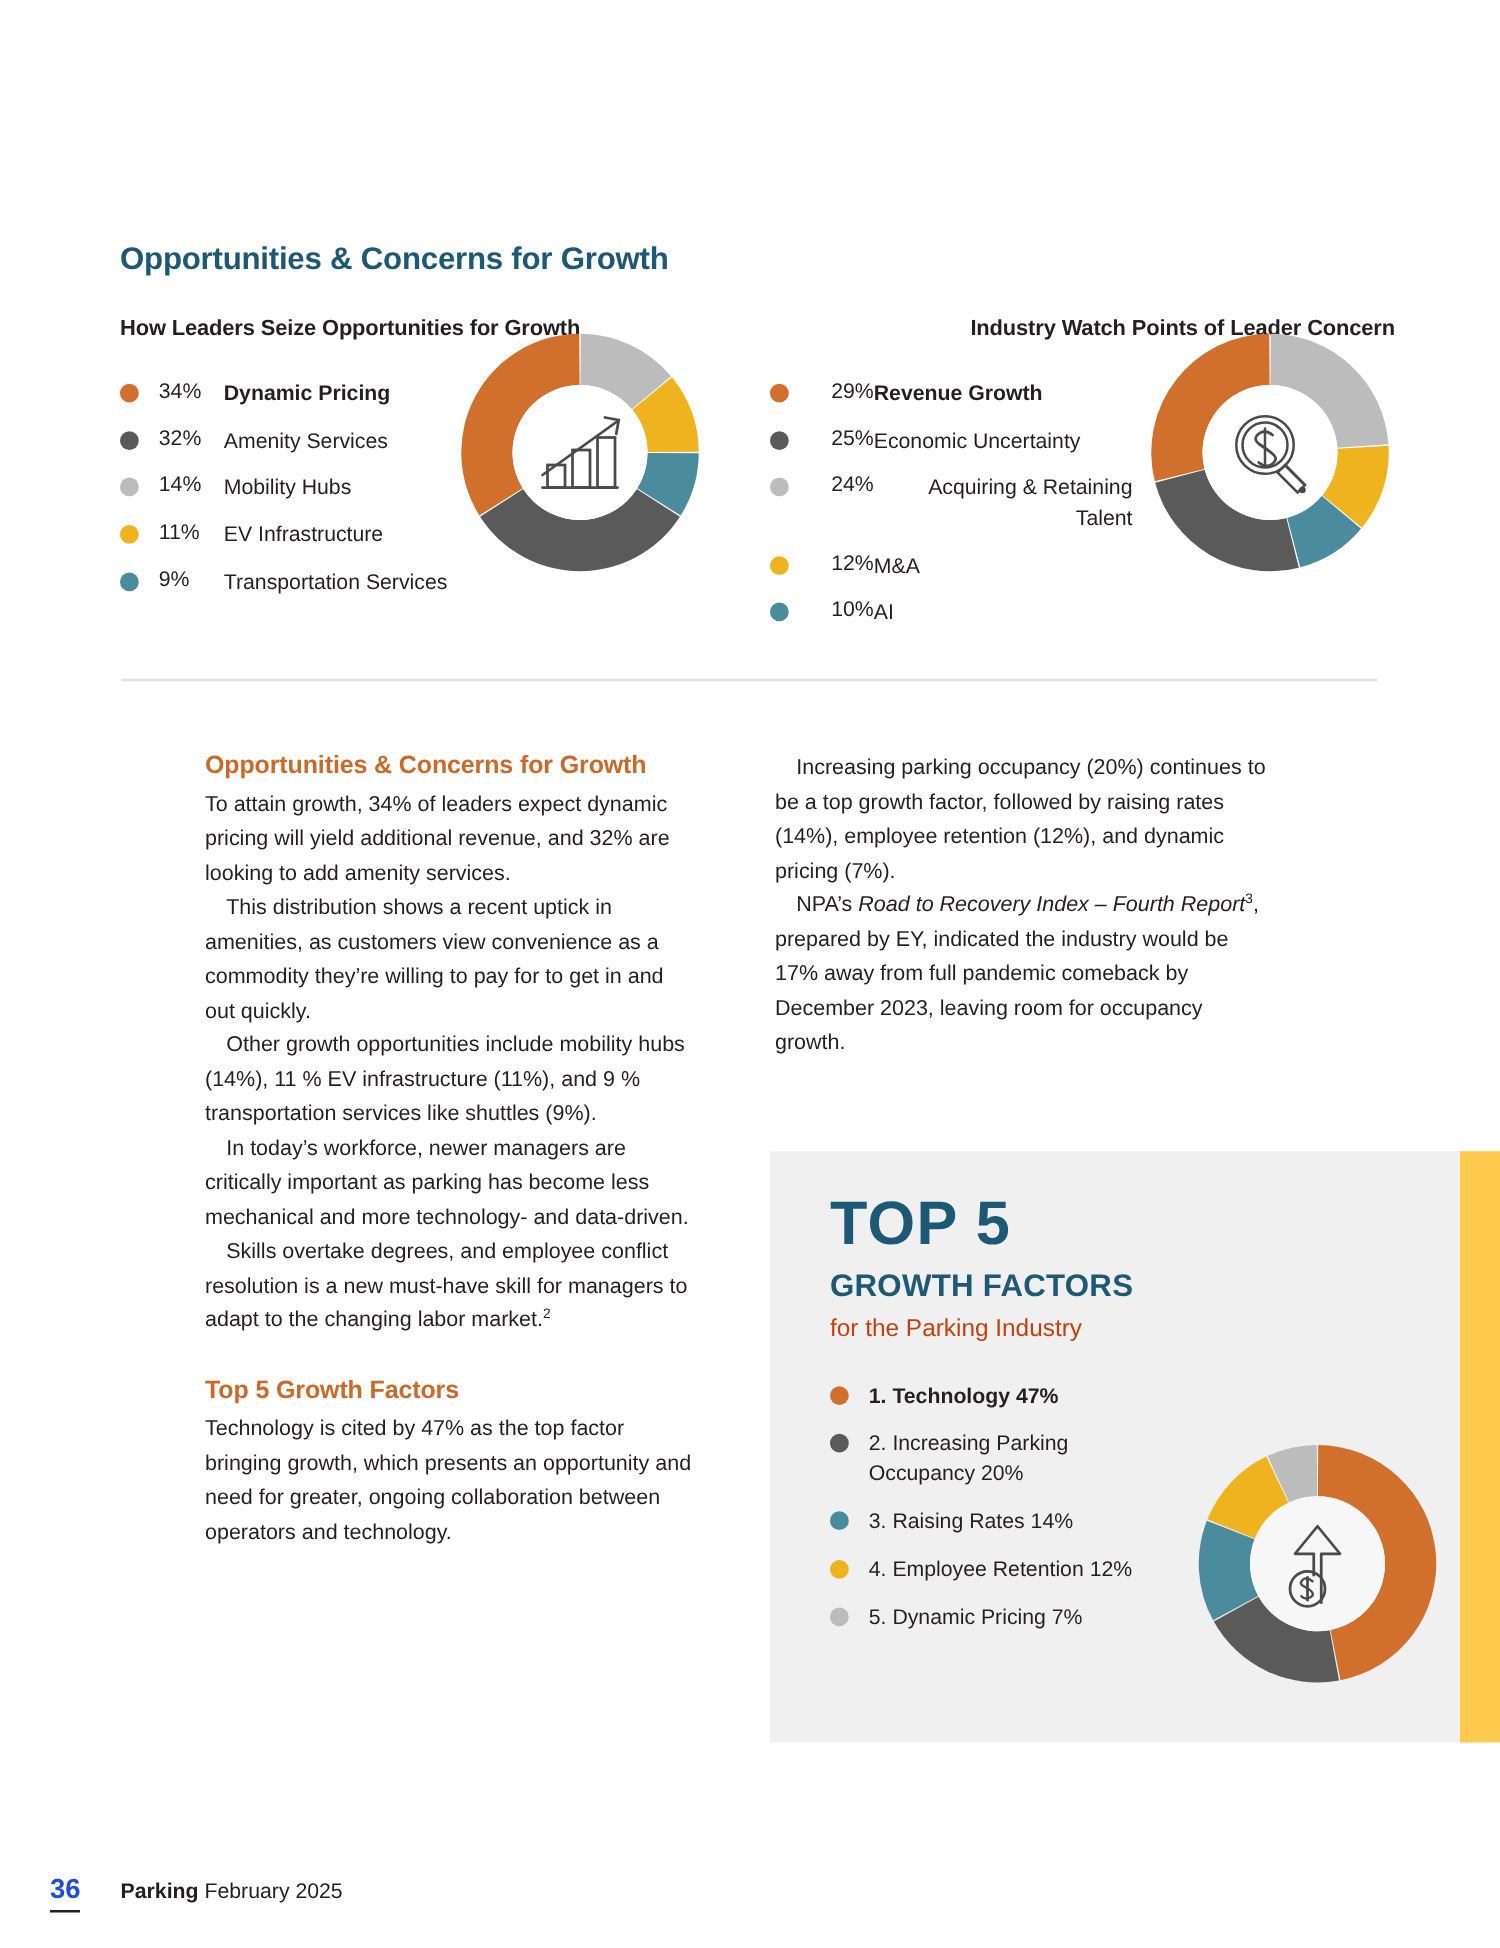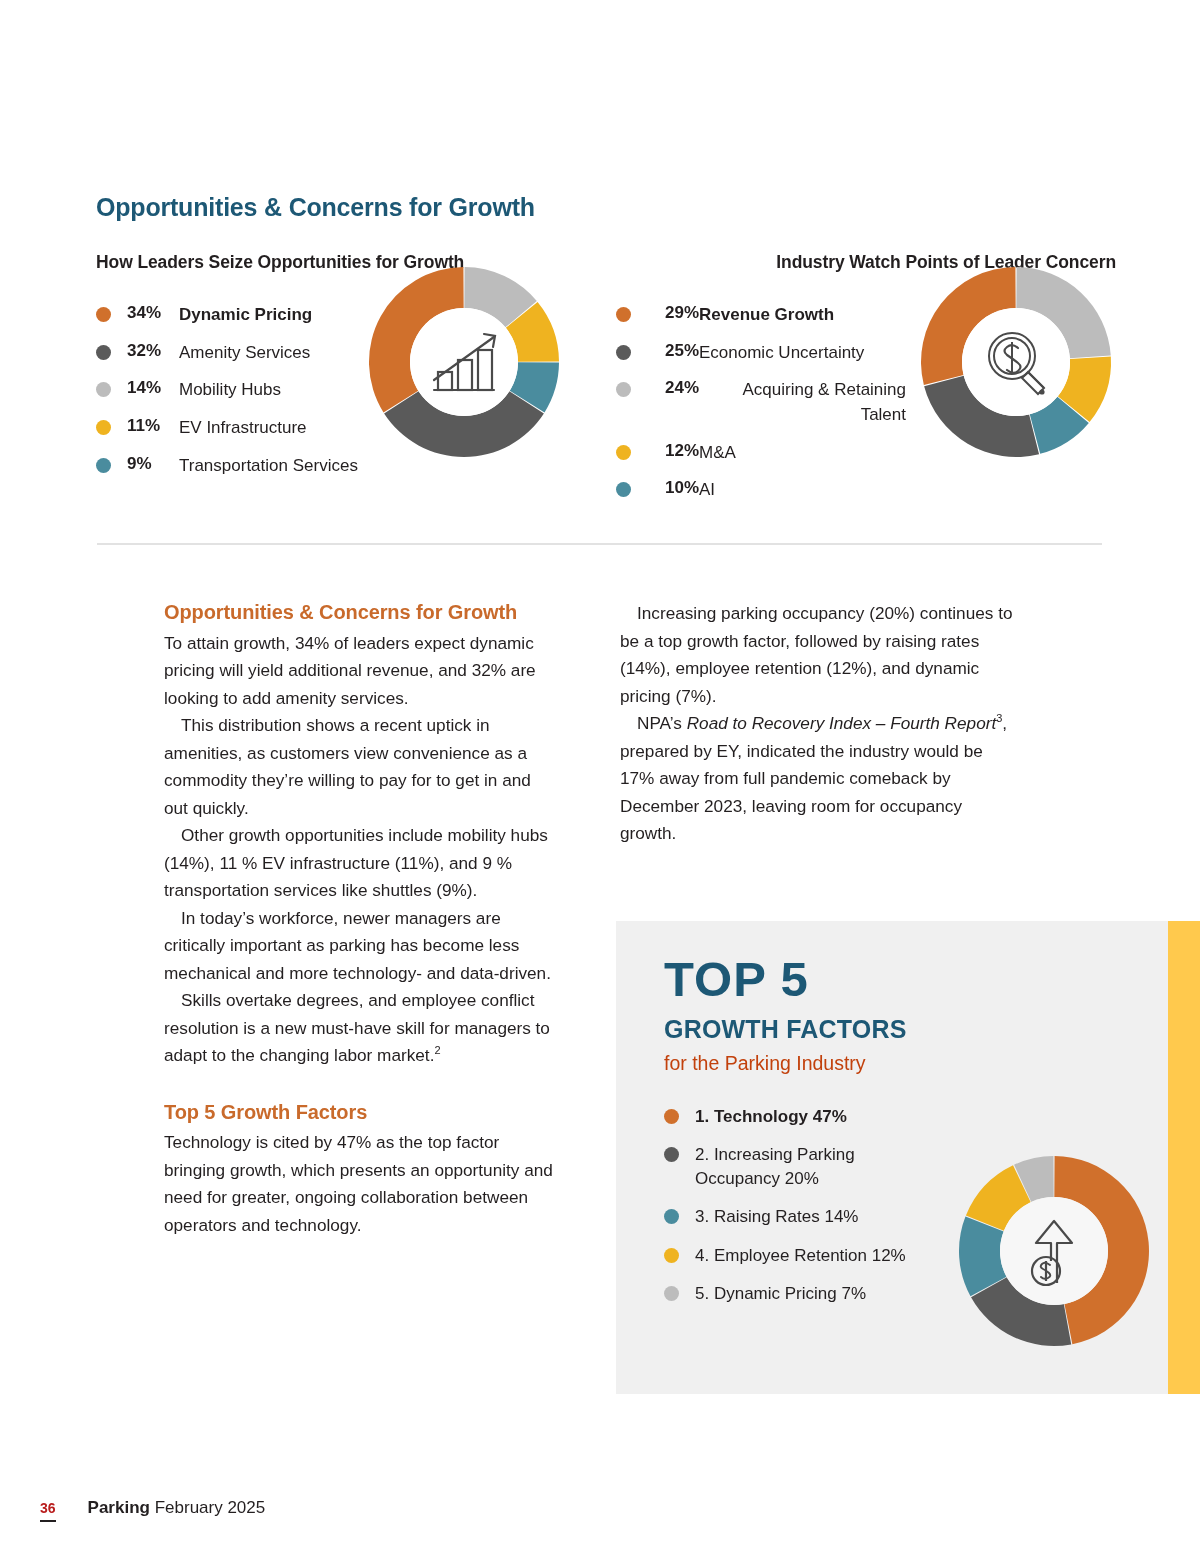--- a/index.html
+++ b/index.html
@@ -24,21 +24,21 @@
     font-size:17.5px;font-weight:bold;color:#231f20;letter-spacing:-0.1px;
     margin:0 0 30px 0;
   }
   .legend{list-style:none;margin:0;padding:0;width:290px;}
   .legend li{display:flex;align-items:flex-start;margin-bottom:13px;}
   .legend .dot{
     width:15px;height:15px;border-radius:50%;flex:0 0 15px;margin-top:4px;
   }
   .legend .pct{
     width:52px;flex:0 0 52px;margin-left:16px;
-    font-size:17px;font-weight:bold;color:#231f20;
+    font-size:17px;font-weight:normal;color:#231f20;
   }
   .legend .lbl{font-size:17px;color:#231f20;line-height:1.45;}
   .legend li.bold .lbl{font-weight:bold;}
 
   .donut-wrap{position:absolute;top:10px;}
   .chart-block.left .donut-wrap{left:268px;}
   .chart-block.right .donut-wrap{left:300px;}
 
   
   .divider{
@@ -86,21 +86,21 @@
   .callout .legend{width:250px;margin-top:30px;}
   .callout .legend li{margin-bottom:14px;}
   .callout .legend .lbl{font-size:17px;line-height:1.42;}
   .callout .donut-wrap{position:absolute;left:290px;top:196px;}
 
   
   .footer{
     position:absolute;left:40px;top:1498px;display:flex;align-items:baseline;
   }
   .folio{
-    font-size:14px;font-weight:bold;color:#b91c1c;
+    font-size:22px;font-weight:bold;color:#1d4ed8;
     border-bottom:2px solid #231f20;padding-bottom:4px;
   }
   .footer-text{margin-left:32px;font-size:17px;color:#231f20;}
   .footer-text b{font-weight:bold;}
 </style>
 </head>
 <body>
 
 <div class="page">
 

